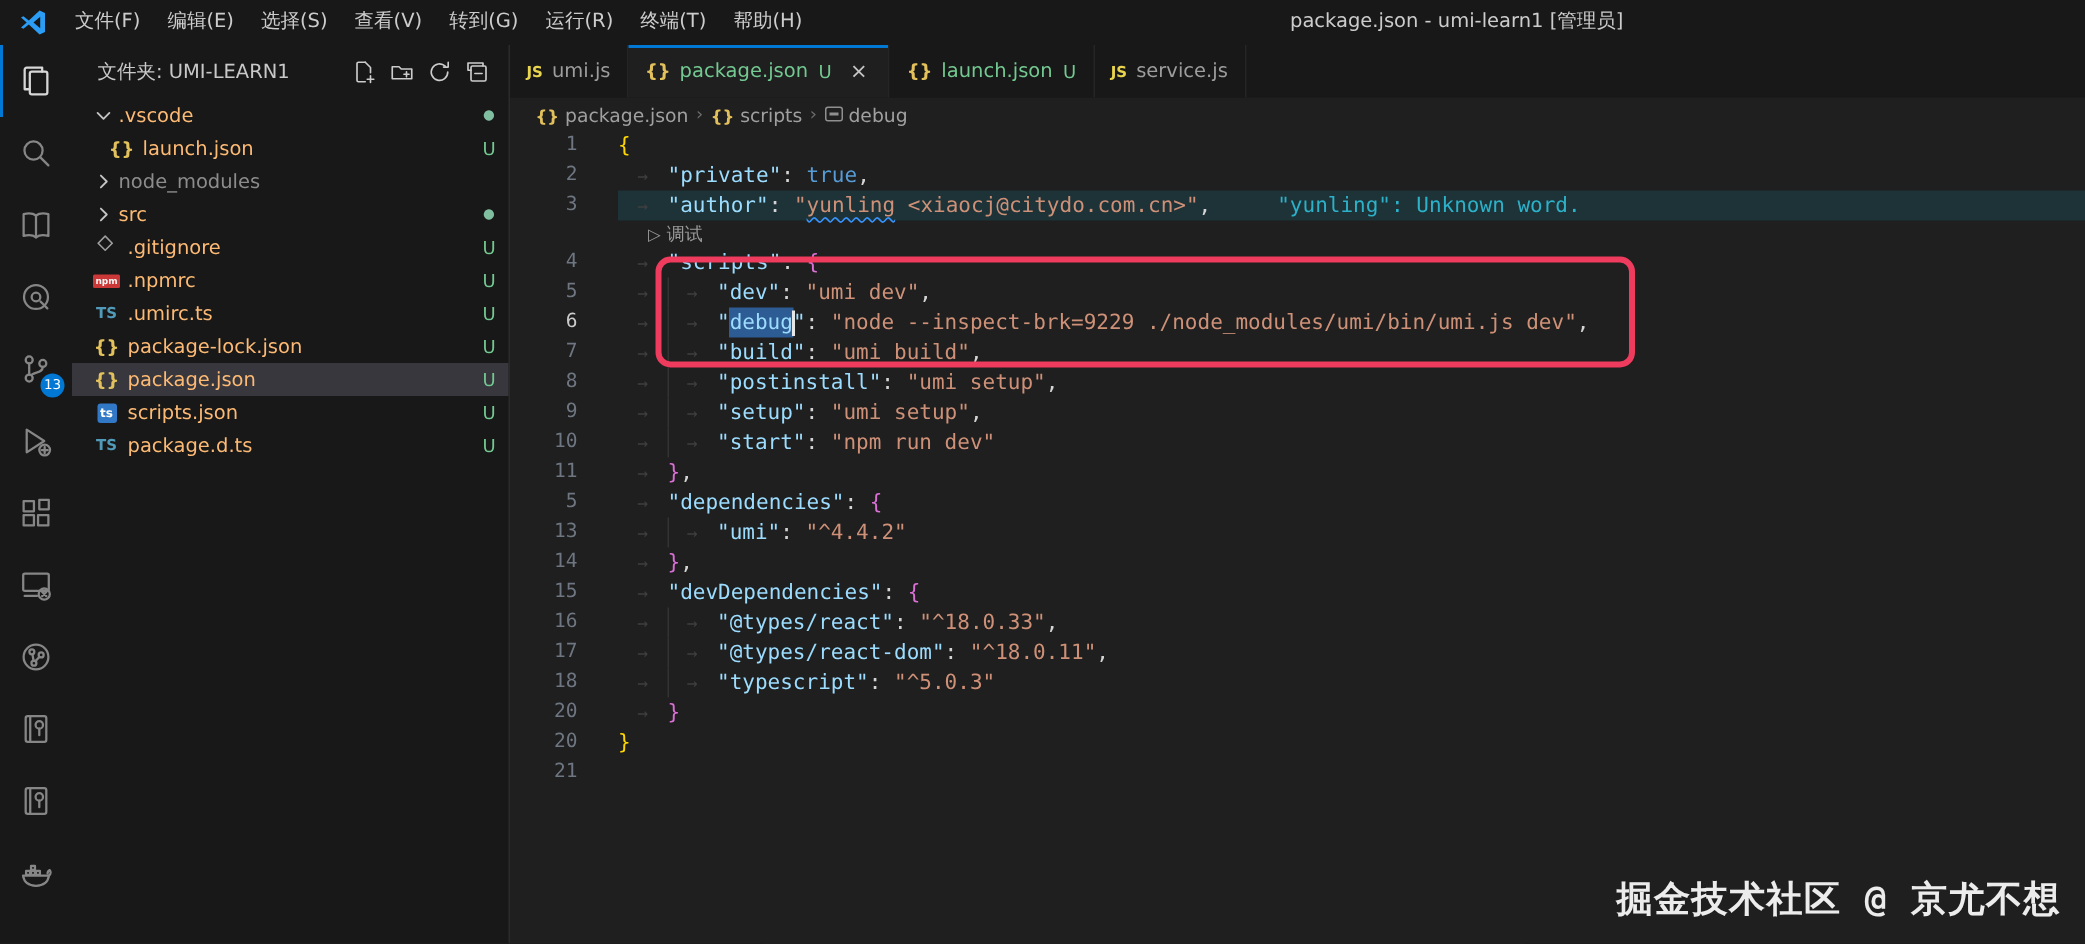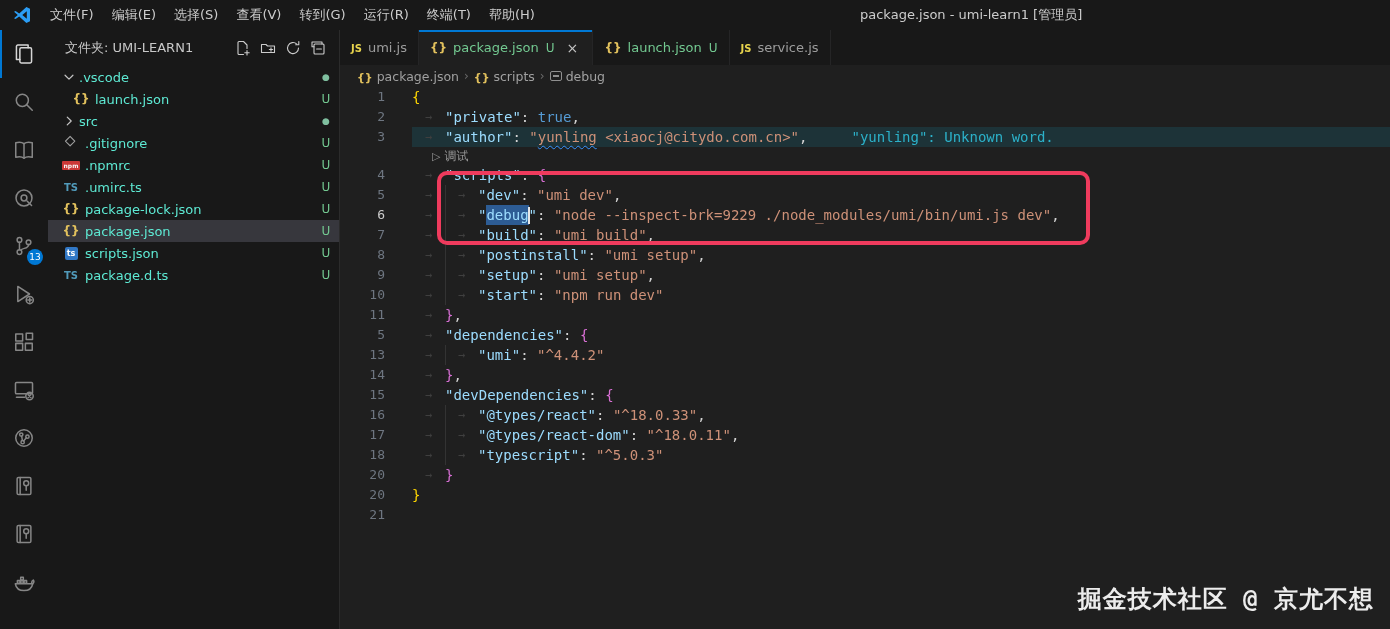--- a/index.html
+++ b/index.html
@@ -31,21 +31,21 @@
   .sb-title { flex:1; color:#c8c8c8; white-space:nowrap; overflow:hidden; }
   .sb-actions { display:flex; gap:3px; }
   .sb-action { width:22px; height:22px; display:flex; align-items:center; justify-content:center;
     color:#cccccc; border-radius:4px; cursor:pointer; }
   .tree { flex:1; }
   .trow { height:22px; display:flex; align-items:center; padding-left:14px; cursor:pointer; }
   .trow.selected { background:#37373d; }
   .trow.child { padding-left:24px; }
   .chev { width:17px; height:16px; color:#c5c5c5; flex:none; display:flex; align-items:center; }
   .ficon { width:18px; margin-right:5px; flex:none; display:flex; align-items:center; justify-content:center; }
-  .fname { flex:1; color:#5eead4; white-space:nowrap; overflow:hidden; }
+  .fname { flex:1; color:#fdba74; white-space:nowrap; overflow:hidden; }
   .trow.dim .fname { color:#8c8c8c; }
   .fbadge { width:26px; text-align:center; color:#73c991; font-size:12px; flex:none; }
   .fbadge.dot { font-size:9px; color:#7fbf9f; }
   .br-ic { color:#e2c15d; font-weight:bold; font-size:12px; }
   .js-ic { color:#e8d44d; font-weight:bold; font-size:10px; font-style:normal; }
   .ts-ic { color:#519aba; font-weight:bold; font-size:10px; }
   .tsbox-ic { background:#3178c6; color:#fff; font-size:8px; font-weight:bold;
     width:13px; height:13px; display:inline-flex; align-items:center; justify-content:center; border-radius:2px; }
   .npm-ic { background:#cb3837; color:#f5f5f5; font-size:6px; font-weight:bold;
     padding:1px 2px; border-radius:1px; letter-spacing:0; }
@@ -252,20 +252,29 @@
           <span class="fname">.vscode</span>
           <span class="fbadge dot">●</span>
         </div>
         <div class="trow child">
           <span class="ficon">
             <span class="br-ic">{}</span>
           </span>
           <span class="fname">launch.json</span>
           <span class="fbadge">U</span>
         </div>
+        <div class="trow dim">
+          <span class="chev">
+            <svg viewBox="0 0 16 16" width="14" height="14" fill="none" stroke="currentColor" stroke-width="1.4" stroke-linecap="round" stroke-linejoin="round">
+              <path d="M6 3.5 10.5 8 6 12.5"></path>
+            </svg>
+          </span>
+          <span class="fname">node_modules</span>
+          <span class="fbadge"></span>
+        </div>
         <div class="trow">
           <span class="chev">
             <svg viewBox="0 0 16 16" width="14" height="14" fill="none" stroke="currentColor" stroke-width="1.4" stroke-linecap="round" stroke-linejoin="round">
               <path d="M6 3.5 10.5 8 6 12.5"></path>
             </svg>
           </span>
           <span class="fname">src</span>
           <span class="fbadge dot">●</span>
         </div>
         <div class="trow">

